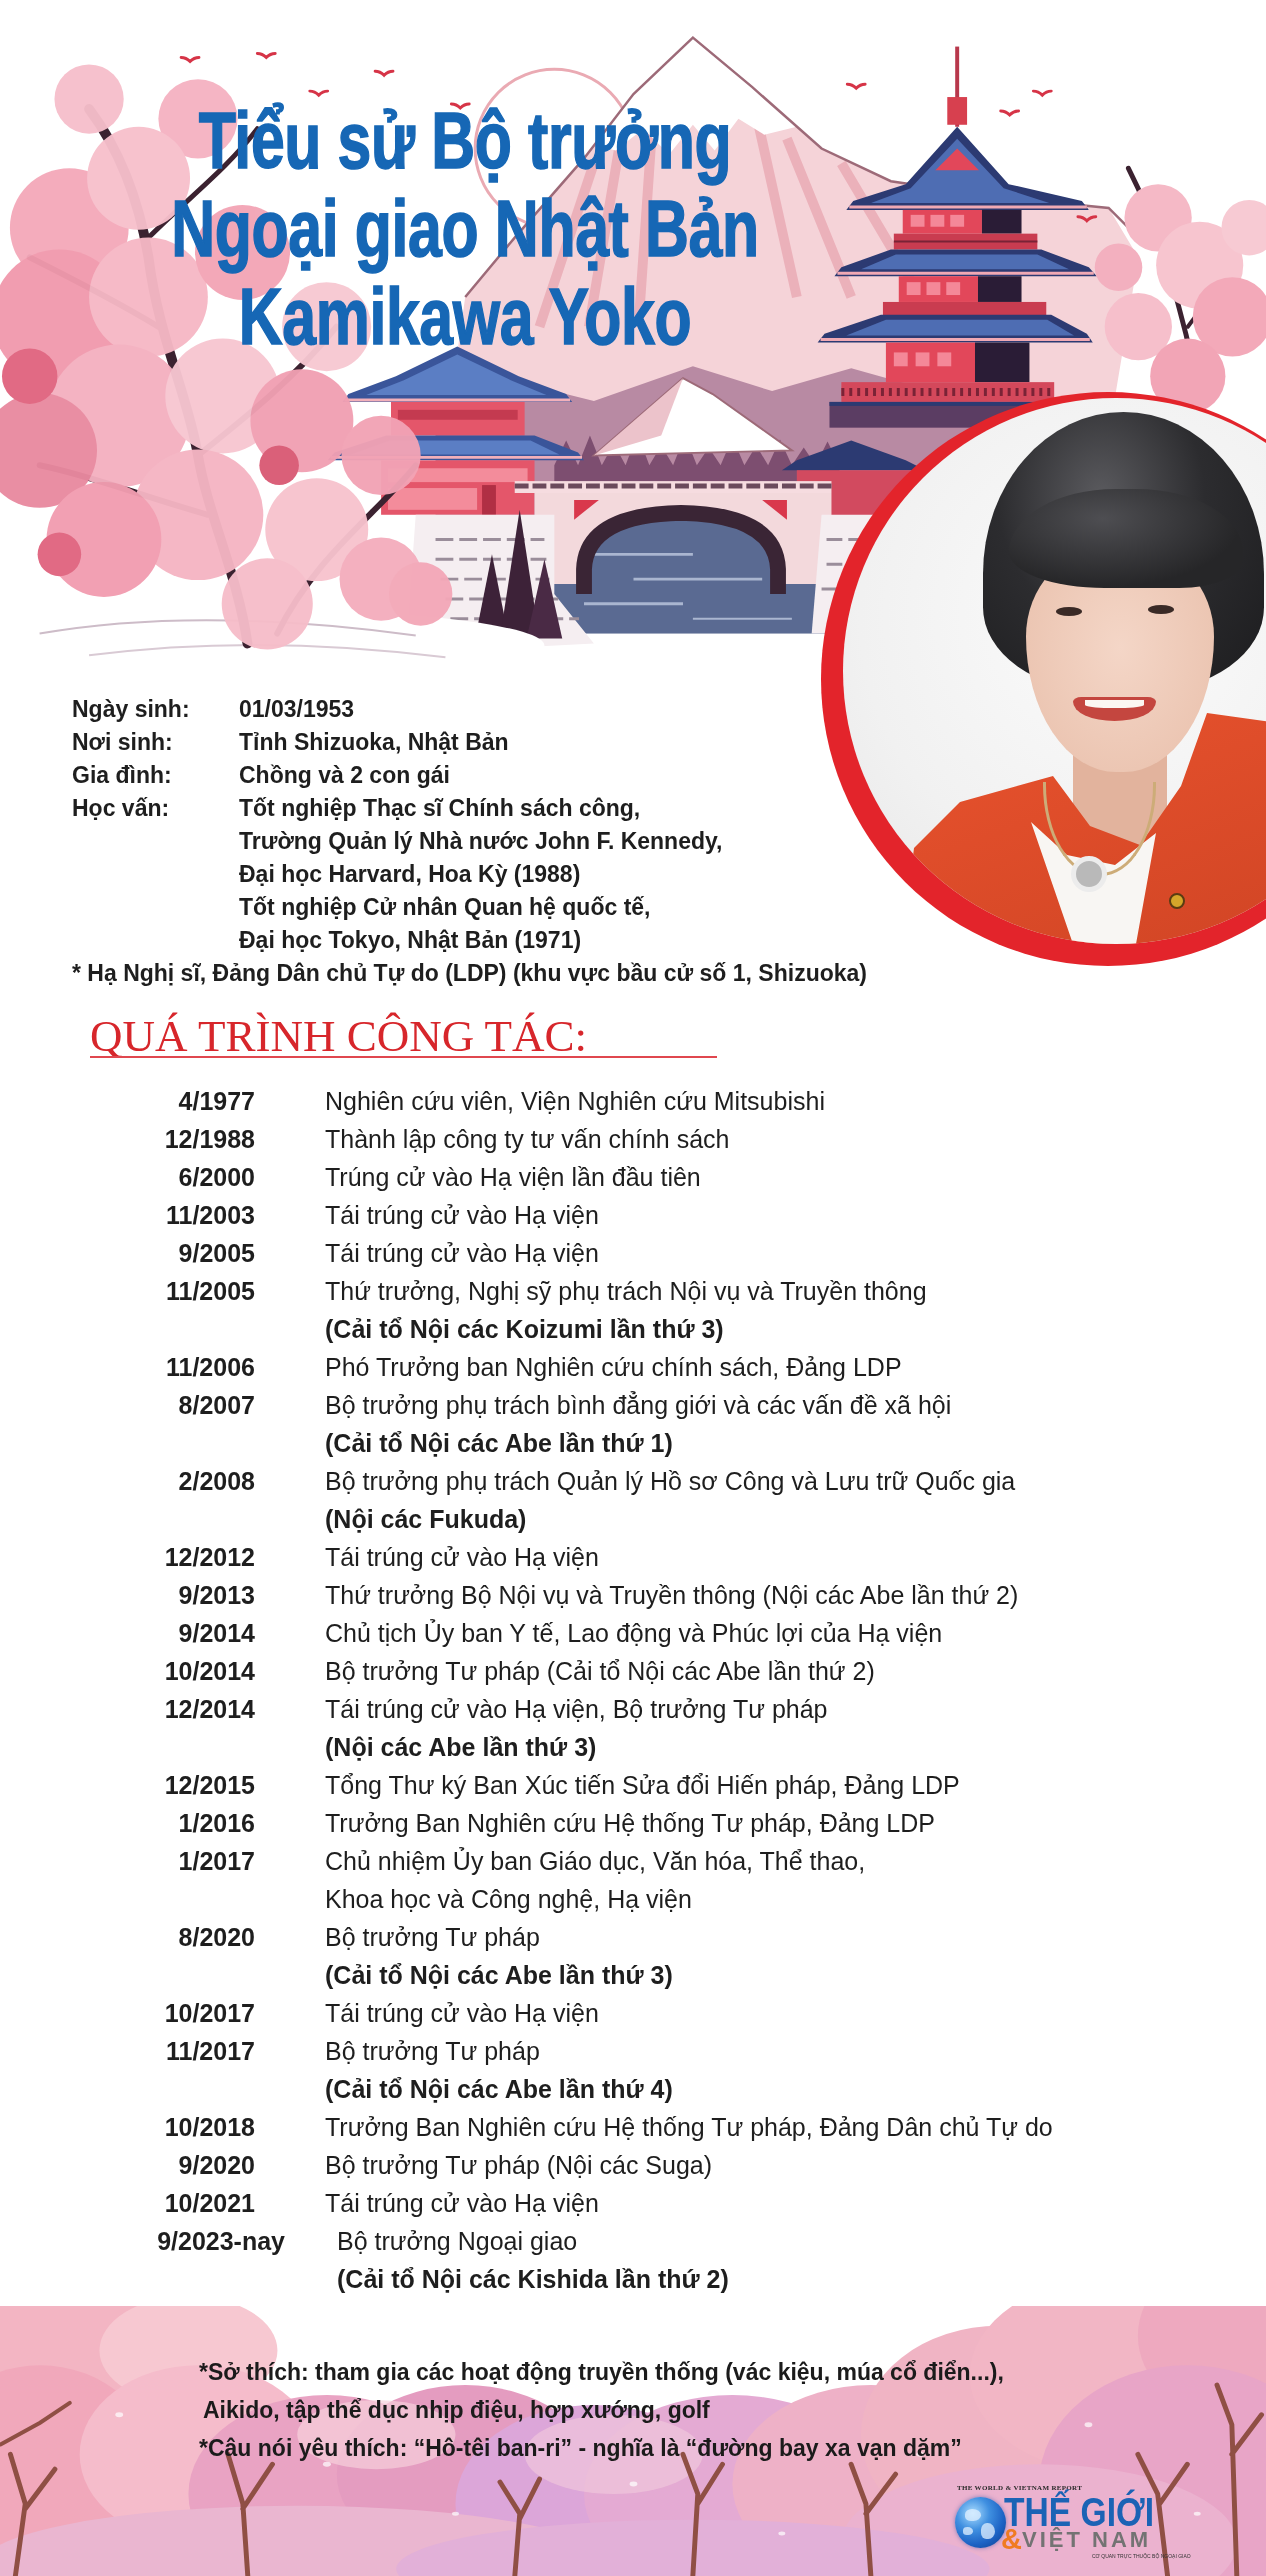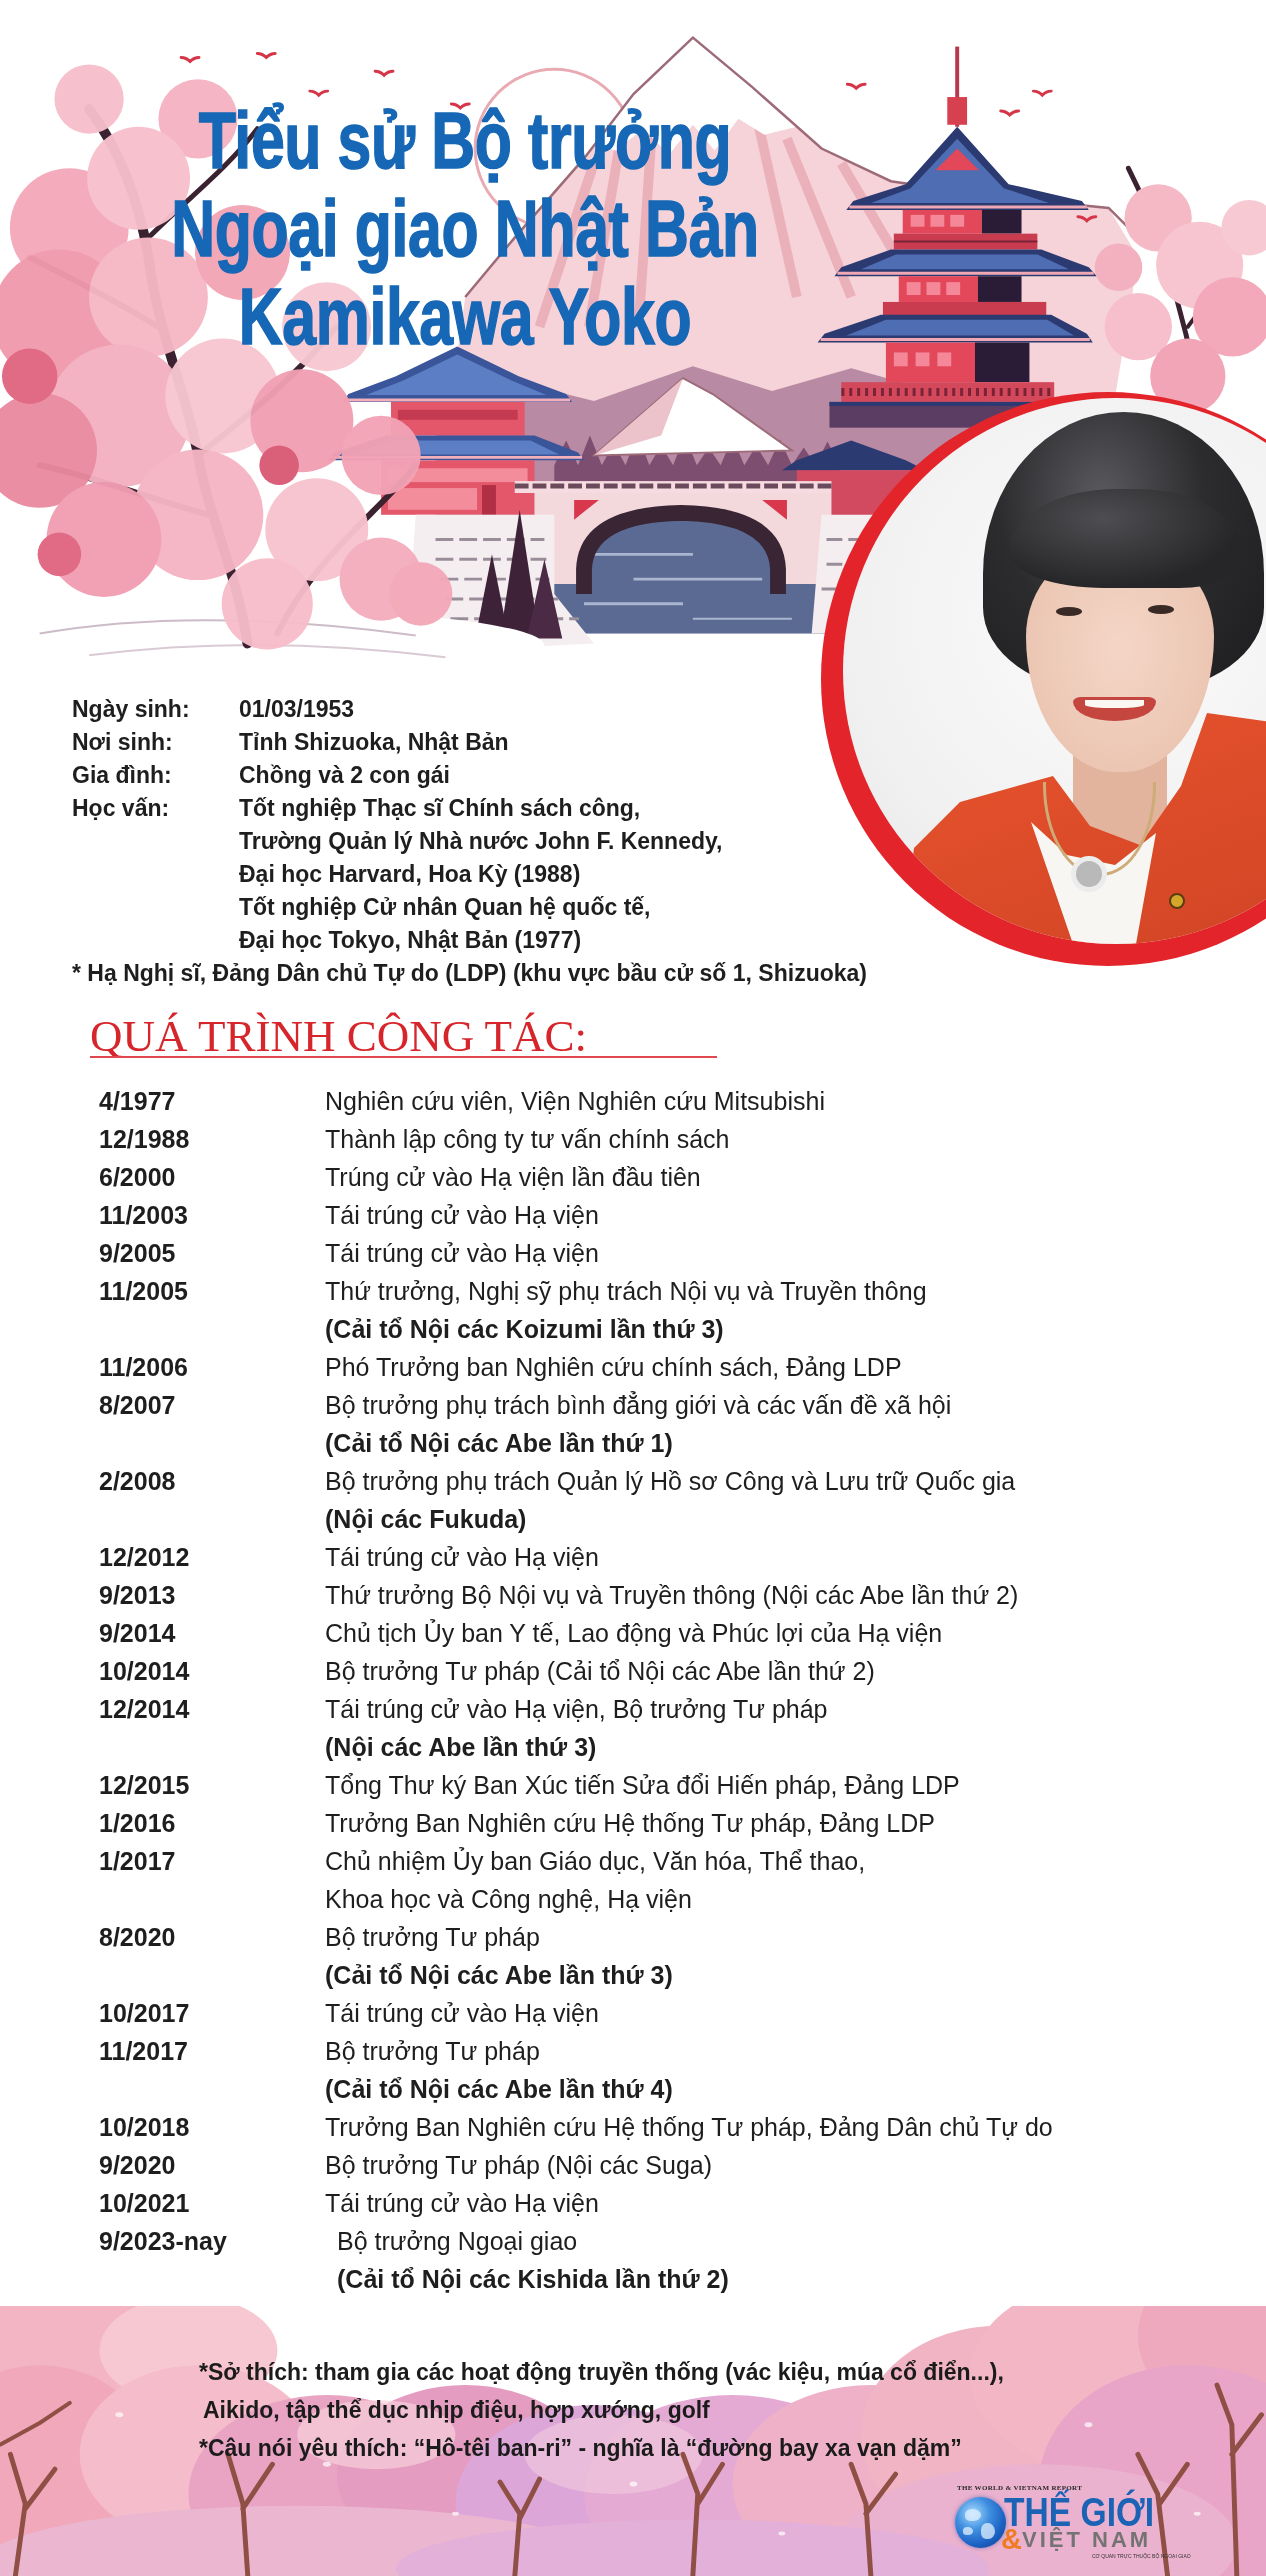--- a/index.html
+++ b/index.html
@@ -49,21 +49,21 @@
   .profile-label { width:167px; flex:none; white-space:nowrap; }
   .profile-value span { display:block; white-space:nowrap; }
   .profile-note { white-space:nowrap; }
 
   
   .career-heading { position:absolute; left:90px; top:1011px; font-family:Liberation Serif, serif; font-size:45px; line-height:51px;
                     color:#d7262b; white-space:nowrap; }
   .career-rule { position:absolute; left:90px; top:1056px; width:627px; height:2px; background:#e0474f; }
   .career-list { position:absolute; left:99px; top:1082px; font-size:25px; line-height:38px; color:#1e1e1e; }
   .entry { display:flex; }
-  .entry-date { width:156px; margin-right:34px; text-align:left; font-weight:700; flex:none; white-space:nowrap; }
+  .entry-date { width:156px; margin-right:34px; text-align:right; font-weight:700; flex:none; white-space:nowrap; }
   .entry-date.wide { width:186px; margin-right:16px; }
   .entry-desc span { display:block; white-space:nowrap; height:38px;margin-left:36px; }
   .entry-desc .note { font-weight:700; }
 
   
   .footer-art { position:absolute; left:0; top:2306px; width:1267px; height:270px; }
   .footer-notes { position:absolute; left:153px; top:2353px; font-weight:700; font-size:23px; line-height:38px; color:#1b1b1b;margin-left:46px; }
   .footer-notes span { display:block; white-space:nowrap; }
   .footer-notes .indent { padding-left:4px; }
 
@@ -291,21 +291,21 @@
         <span>Chồng và 2 con gái</span>
       </span>
     </div>
     <div class="profile-row">
       <span class="profile-label">Học vấn:</span>
       <span class="profile-value">
         <span>Tốt nghiệp Thạc sĩ Chính sách công,</span>
         <span>Trường Quản lý Nhà nước John F. Kennedy,</span>
         <span>Đại học Harvard, Hoa Kỳ (1988)</span>
         <span>Tốt nghiệp Cử nhân Quan hệ quốc tế,</span>
-        <span>Đại học Tokyo, Nhật Bản (1977)</span>
+        <span>Đại học Tokyo, Nhật Bản (1971)</span>
       </span>
     </div>
     <div class="profile-note">* Hạ Nghị sĩ, Đảng Dân chủ Tự do (LDP) (khu vực bầu cử số 1, Shizuoka)</div>
   </div>
 
   <div class="career-heading">QUÁ TRÌNH CÔNG TÁC:</div>
   <div class="career-rule"></div>
 
   <div class="career-list">
     <div class="entry">

